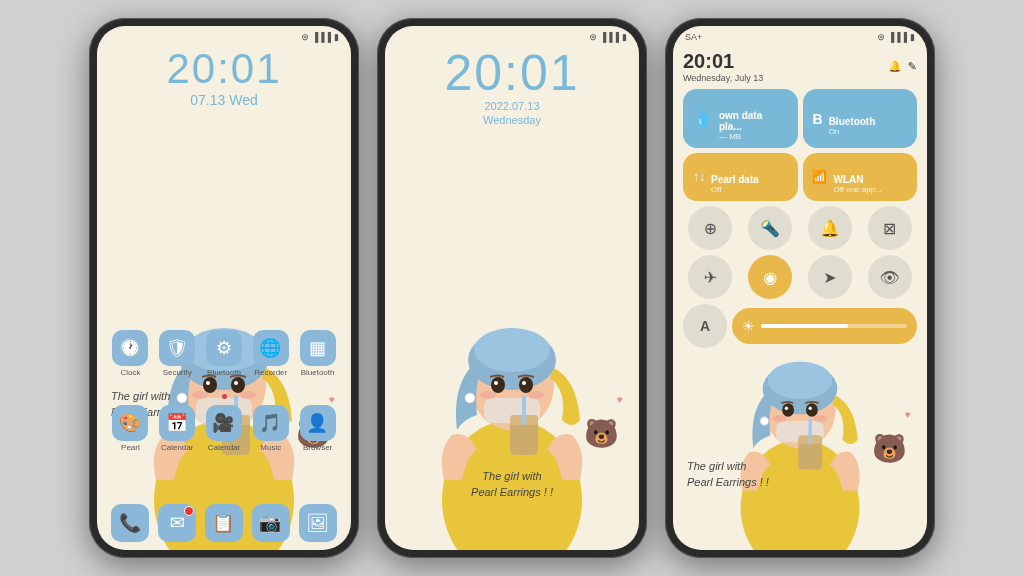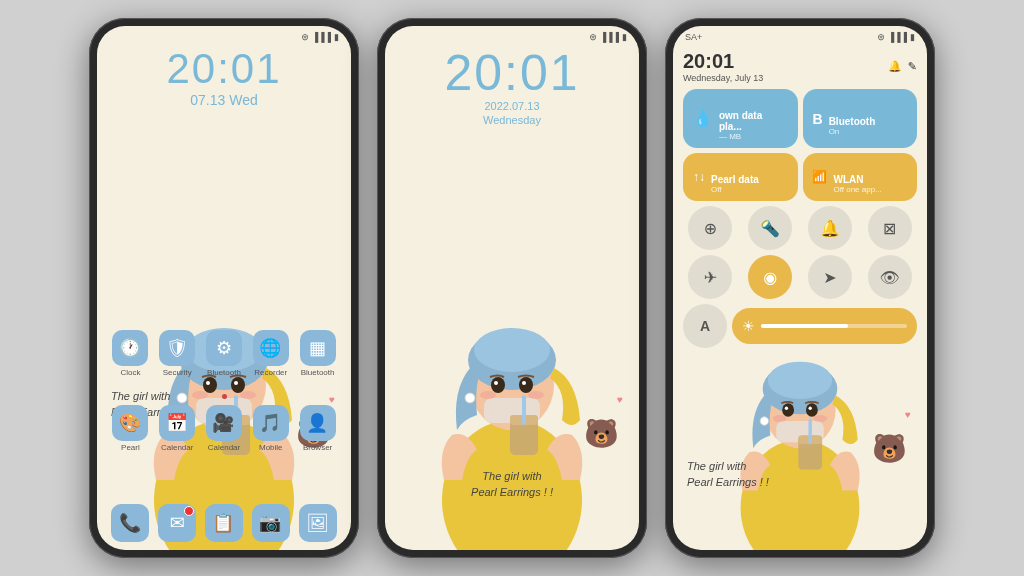--- a/index.html
+++ b/index.html
@@ -433,21 +433,21 @@
           <div class="app-item">
             <div class="app-icon" style="font-size:18px;">📅</div>
             <span class="app-label">Calendar</span>
           </div>
           <div class="app-item">
             <div class="app-icon" style="font-size:18px;">🎥</div>
             <span class="app-label">Calendar</span>
           </div>
           <div class="app-item">
             <div class="app-icon" style="font-size:18px;">🎵</div>
-            <span class="app-label">Mobile</span>
+            <span class="app-label">Music</span>
           </div>
           <div class="app-item">
             <div class="app-icon" style="font-size:18px;">👤</div>
             <span class="app-label">Browser</span>
           </div>
         </div>
       </div>
 
       <div class="bottom-dock">
         <div class="dock-icon">📞</div>

